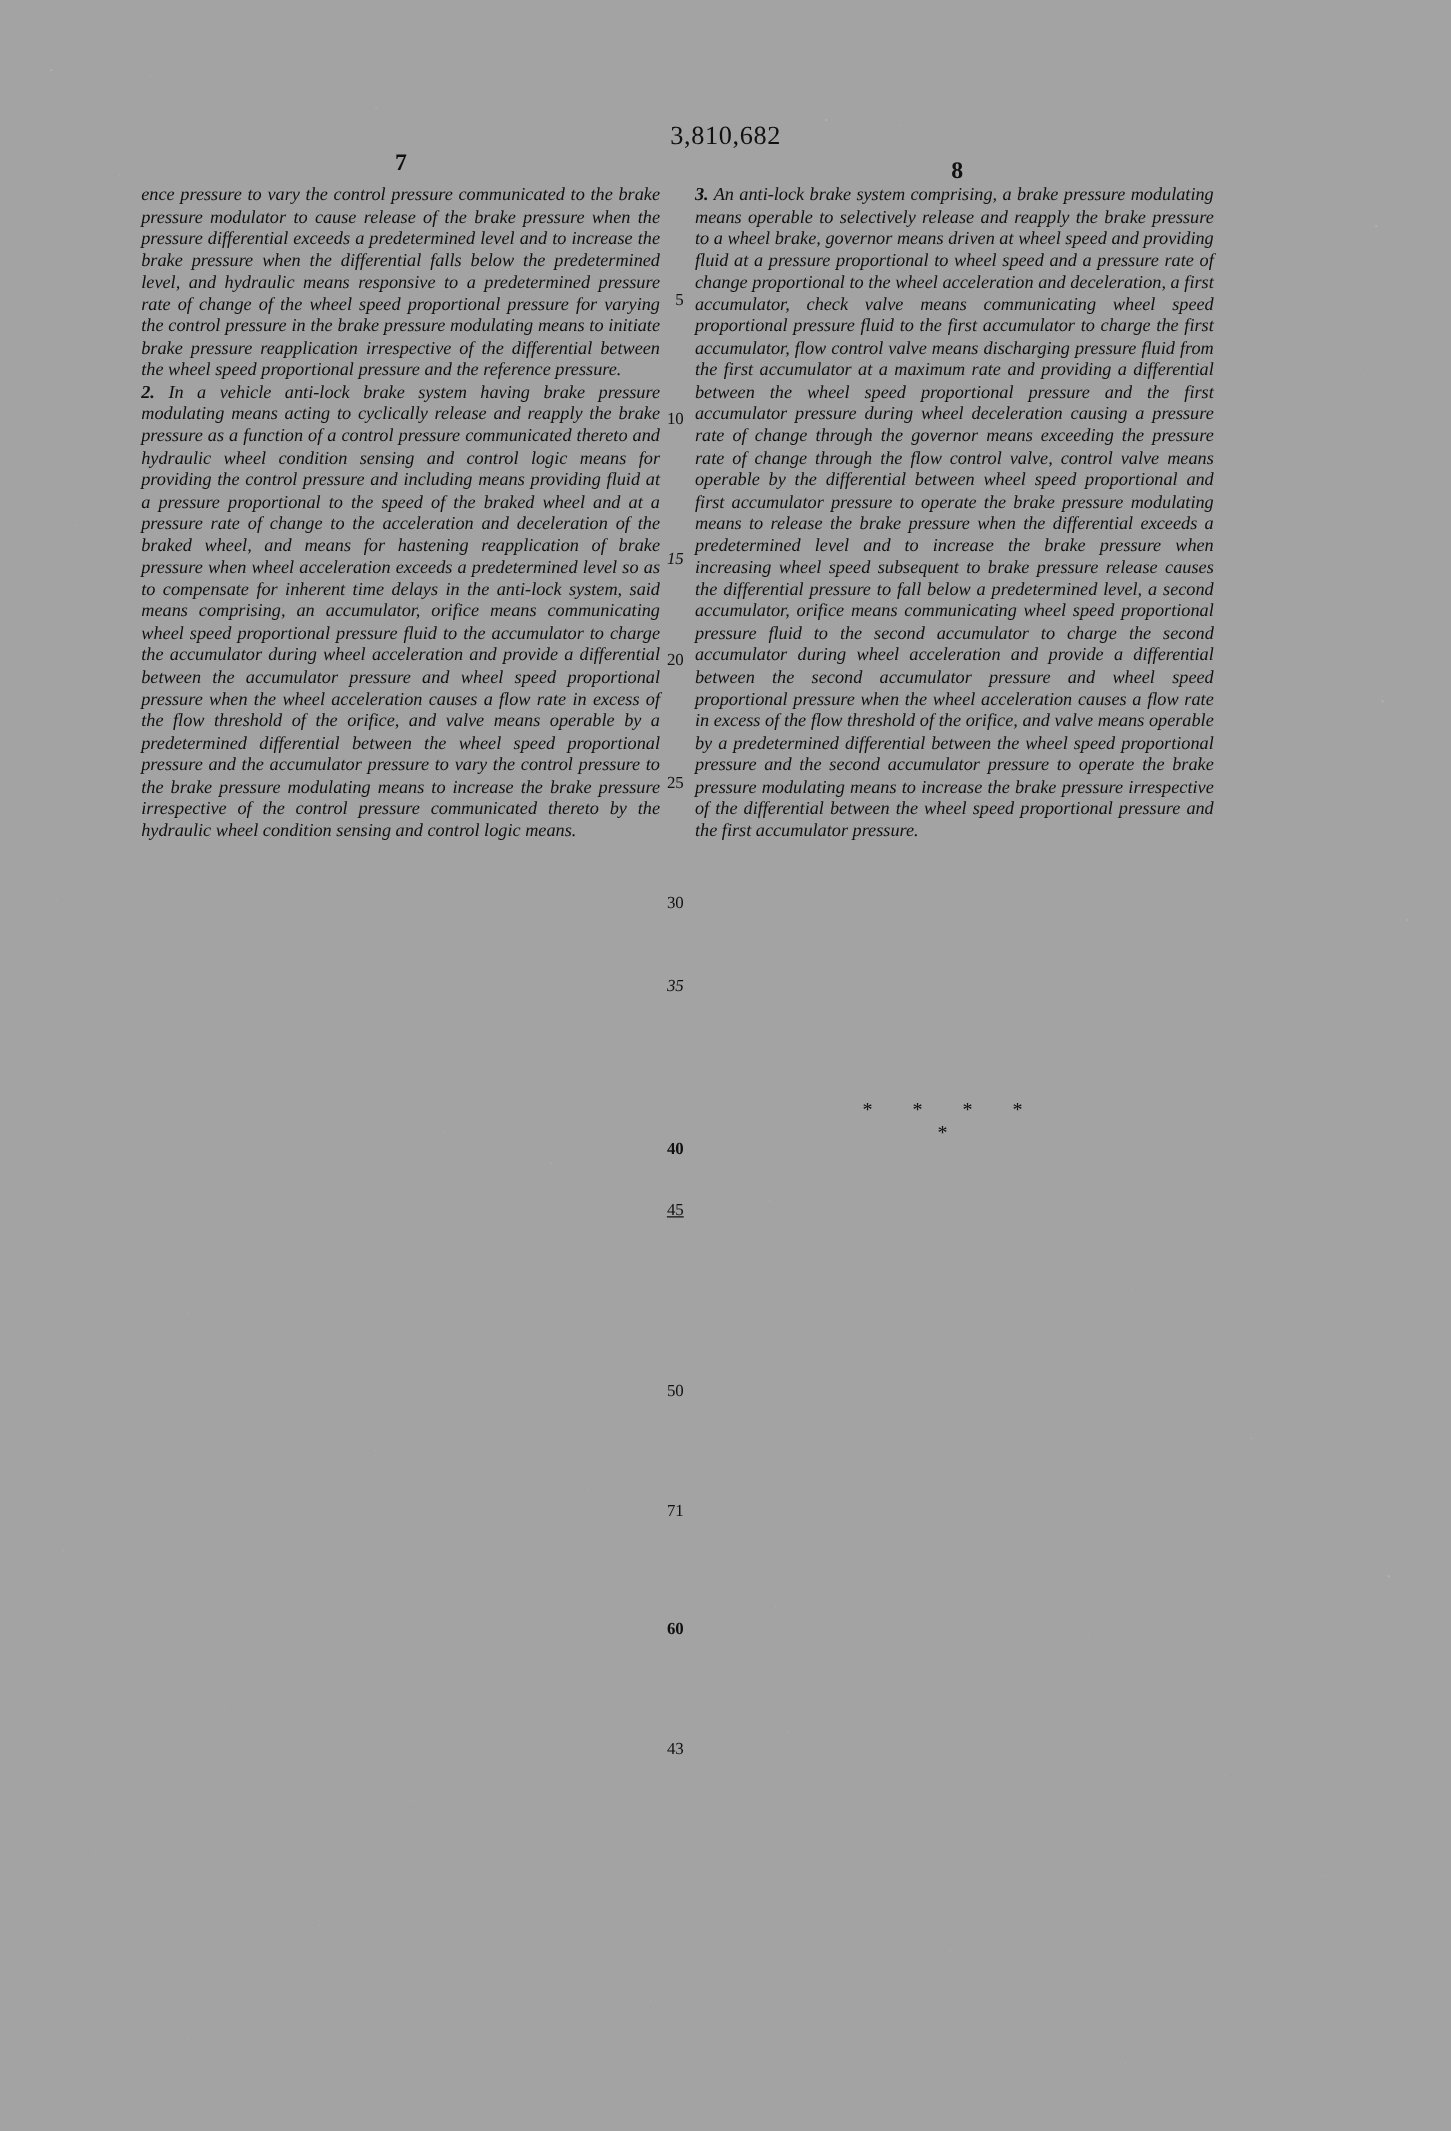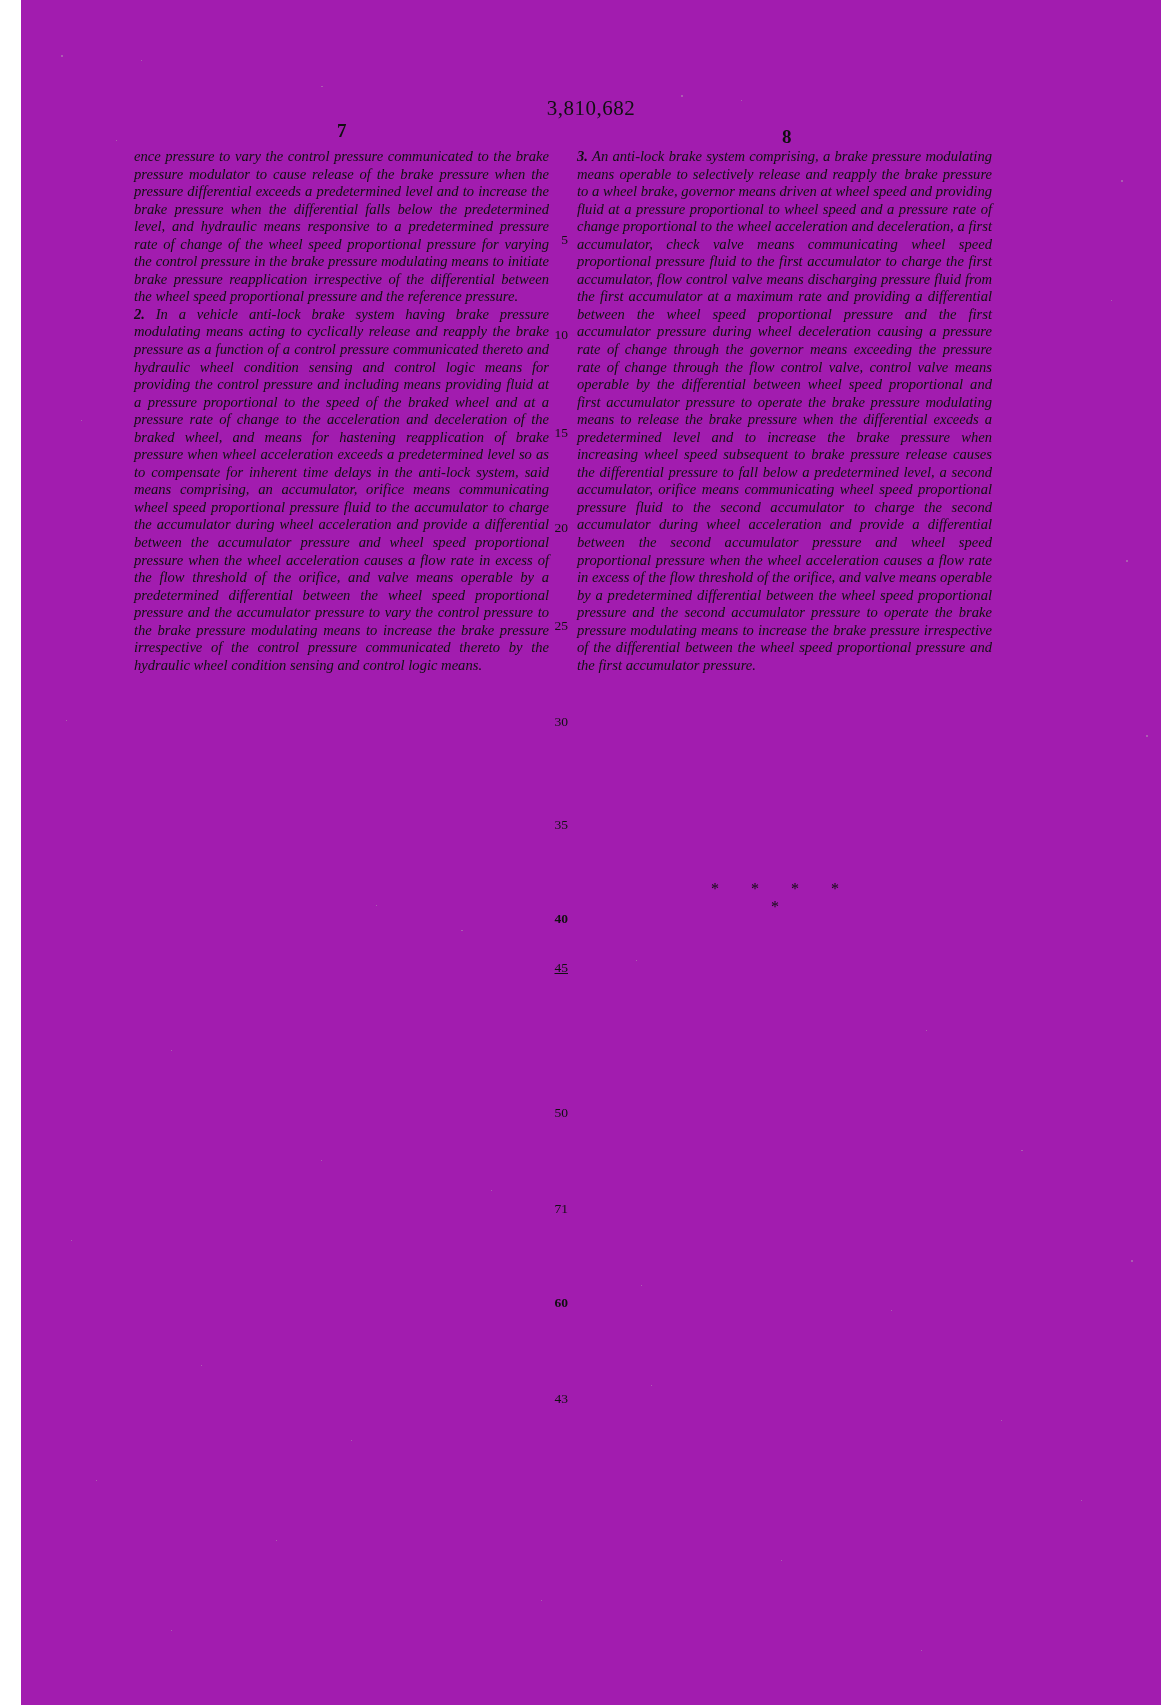--- a/index.html
+++ b/index.html
@@ -11,22 +11,21 @@
     width: 1161px;
     height: 1705px;
     font-family: "Liberation Serif", serif;
     color: #101010;
     position: relative;
     overflow: hidden;
   }
   .page {
     position: absolute;
     inset: 0;
-    background: #a21caf;
-    margin-left: 21px;
+    background: #a3a3a3;
   }
   
   .patent-number {
     position: absolute;
     top: 96px;
     left: 0;
     width: 100%;
     text-align: center;
     font-size: 21px;
     letter-spacing: 0.5px;
@@ -111,25 +110,25 @@
     <p><span class="claim-lead">2.</span><span> In a vehicle anti-lock brake system having brake pressure modulating means acting to cyclically release and reapply the brake pressure as a function of a control pressure communicated thereto and hydraulic wheel condition sensing and control logic means for providing the control pressure and including means providing fluid at a pressure proportional to the speed of the braked wheel and at a pressure rate of change to the acceleration and deceleration of the braked wheel, and means for hastening reapplication of brake pressure when wheel acceleration exceeds a predetermined level so as to compensate for inherent time delays in the anti-lock system, said means comprising, an accumulator, orifice means communicating wheel speed proportional pressure fluid to the accumulator to charge the accumulator during wheel acceleration and provide a differential between the accumulator pressure and wheel speed proportional pressure when the wheel acceleration causes a flow rate in excess of the flow threshold of the orifice, and valve means operable by a predetermined differential between the wheel speed proportional pressure and the accumulator pressure to vary the control pressure to the brake pressure modulating means to increase the brake pressure irrespective of the control pressure communicated thereto by the hydraulic wheel condition sensing and control logic means.</span></p>
   </div>
 
   <div class="column right">
     <p><span class="claim-lead">3.</span><span> An anti-lock brake system comprising, a brake pressure modulating means operable to selectively release and reapply the brake pressure to a wheel brake, governor means driven at wheel speed and providing fluid at a pressure proportional to wheel speed and a pressure rate of change proportional to the wheel acceleration and deceleration, a first accumulator, check valve means communicating wheel speed proportional pressure fluid to the first accumulator to charge the first accumulator, flow control valve means discharging pressure fluid from the first accumulator at a maximum rate and providing a differential between the wheel speed proportional pressure and the first accumulator pressure during wheel deceleration causing a pressure rate of change through the governor means exceeding the pressure rate of change through the flow control valve, control valve means operable by the differential between wheel speed proportional and first accumulator pressure to operate the brake pressure modulating means to release the brake pressure when the differential exceeds a predetermined level and to increase the brake pressure when increasing wheel speed subsequent to brake pressure release causes the differential pressure to fall below a predetermined level, a second accumulator, orifice means communicating wheel speed proportional pressure fluid to the second accumulator to charge the second accumulator during wheel acceleration and provide a differential between the second accumulator pressure and wheel speed proportional pressure when the wheel acceleration causes a flow rate in excess of the flow threshold of the orifice, and valve means operable by a predetermined differential between the wheel speed proportional pressure and the second accumulator pressure to operate the brake pressure modulating means to increase the brake pressure irrespective of the differential between the wheel speed proportional pressure and the first accumulator pressure.</span></p>
   </div>
 
   <div class="line-numbers">
       <div style="top: 84px;">5</div>
       <div style="top: 179px;">10</div>
-      <div style="top: 277px;">15</div>
+      <div style="top: 291px; font-style: italic;">15</div>
       <div style="top: 372px;">20</div>
       <div style="top: 470px;">25</div>
       <div style="top: 566px;">30</div>
-      <div style="top: 669px;">35</div>
+      <div style="top: 633px; font-style: italic;">35</div>
       <div style="top: 763px; font-weight: bold;">40</div>
       <div style="top: 812px; text-decoration: underline;">45</div>
       <div style="top: 957px;">50</div>
       <div style="top: 1053px;">71</div>
       <div style="top: 1147px; font-weight: bold;">60</div>
       <div style="top: 1243px;">43</div>
     </div>
 
   <div class="stars">*  *  *  *  *</div>
 

